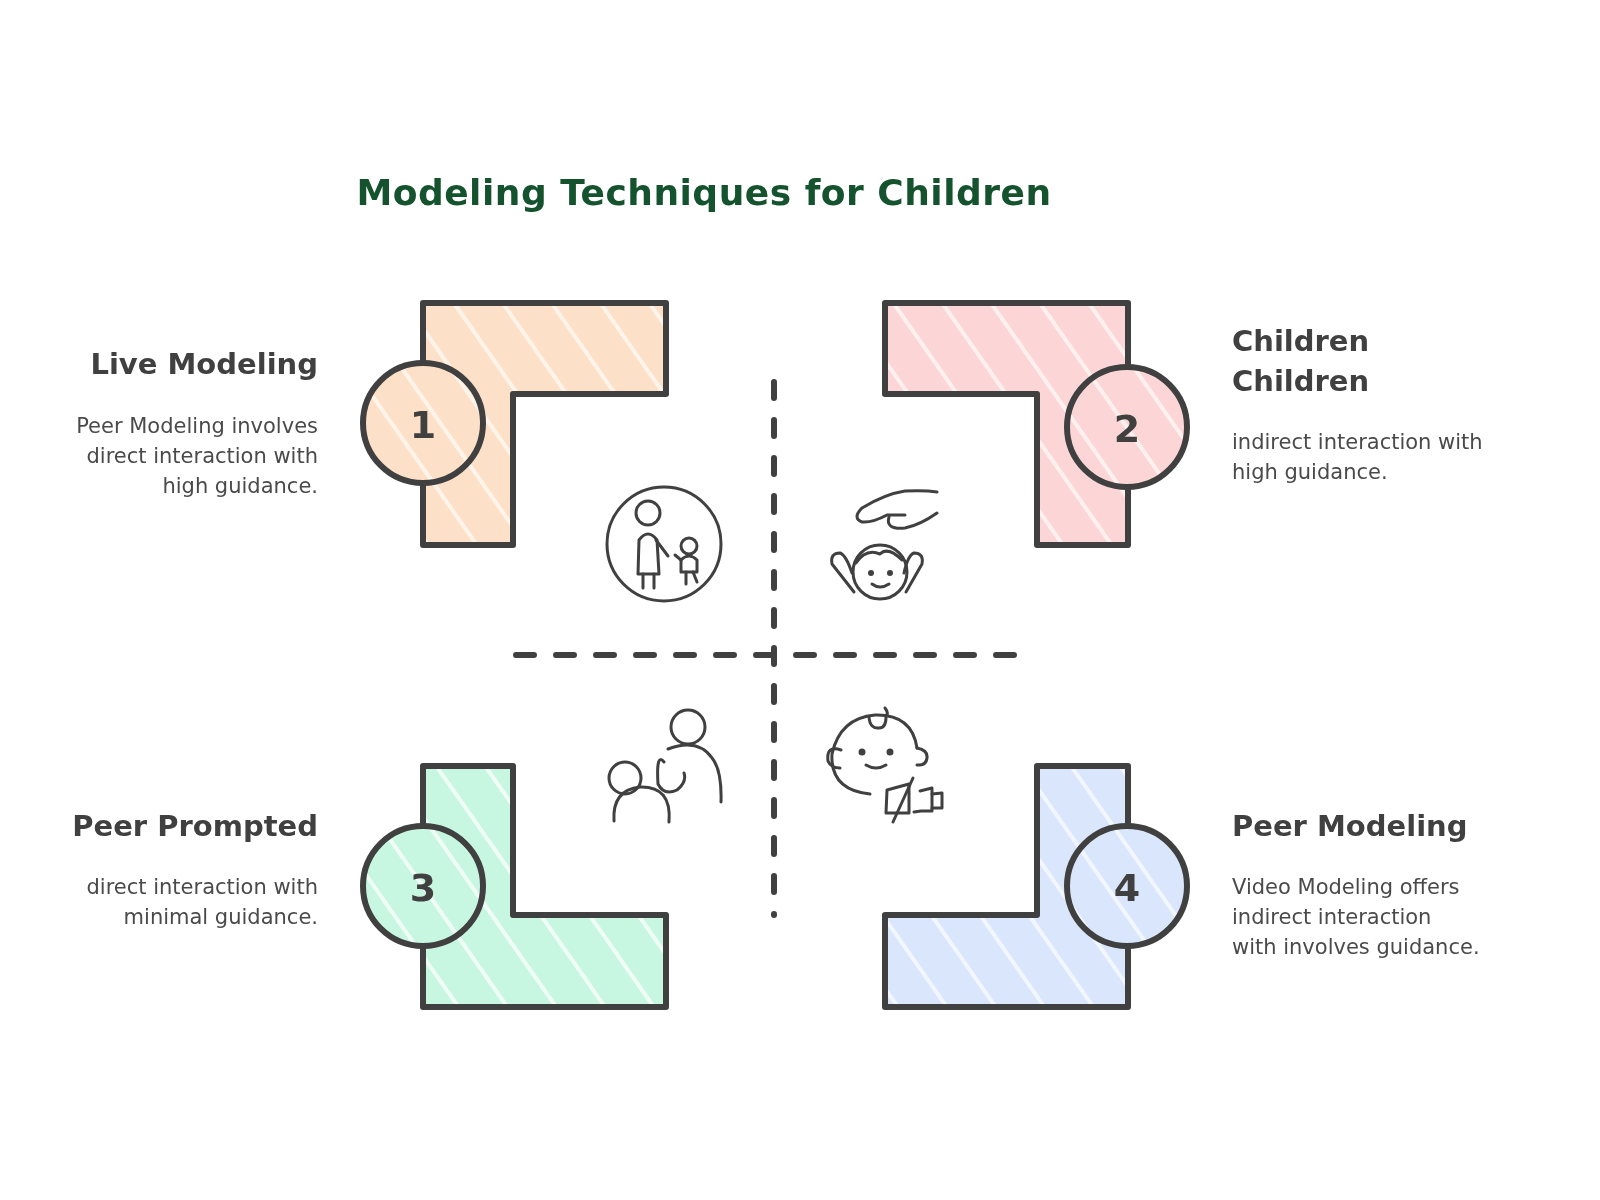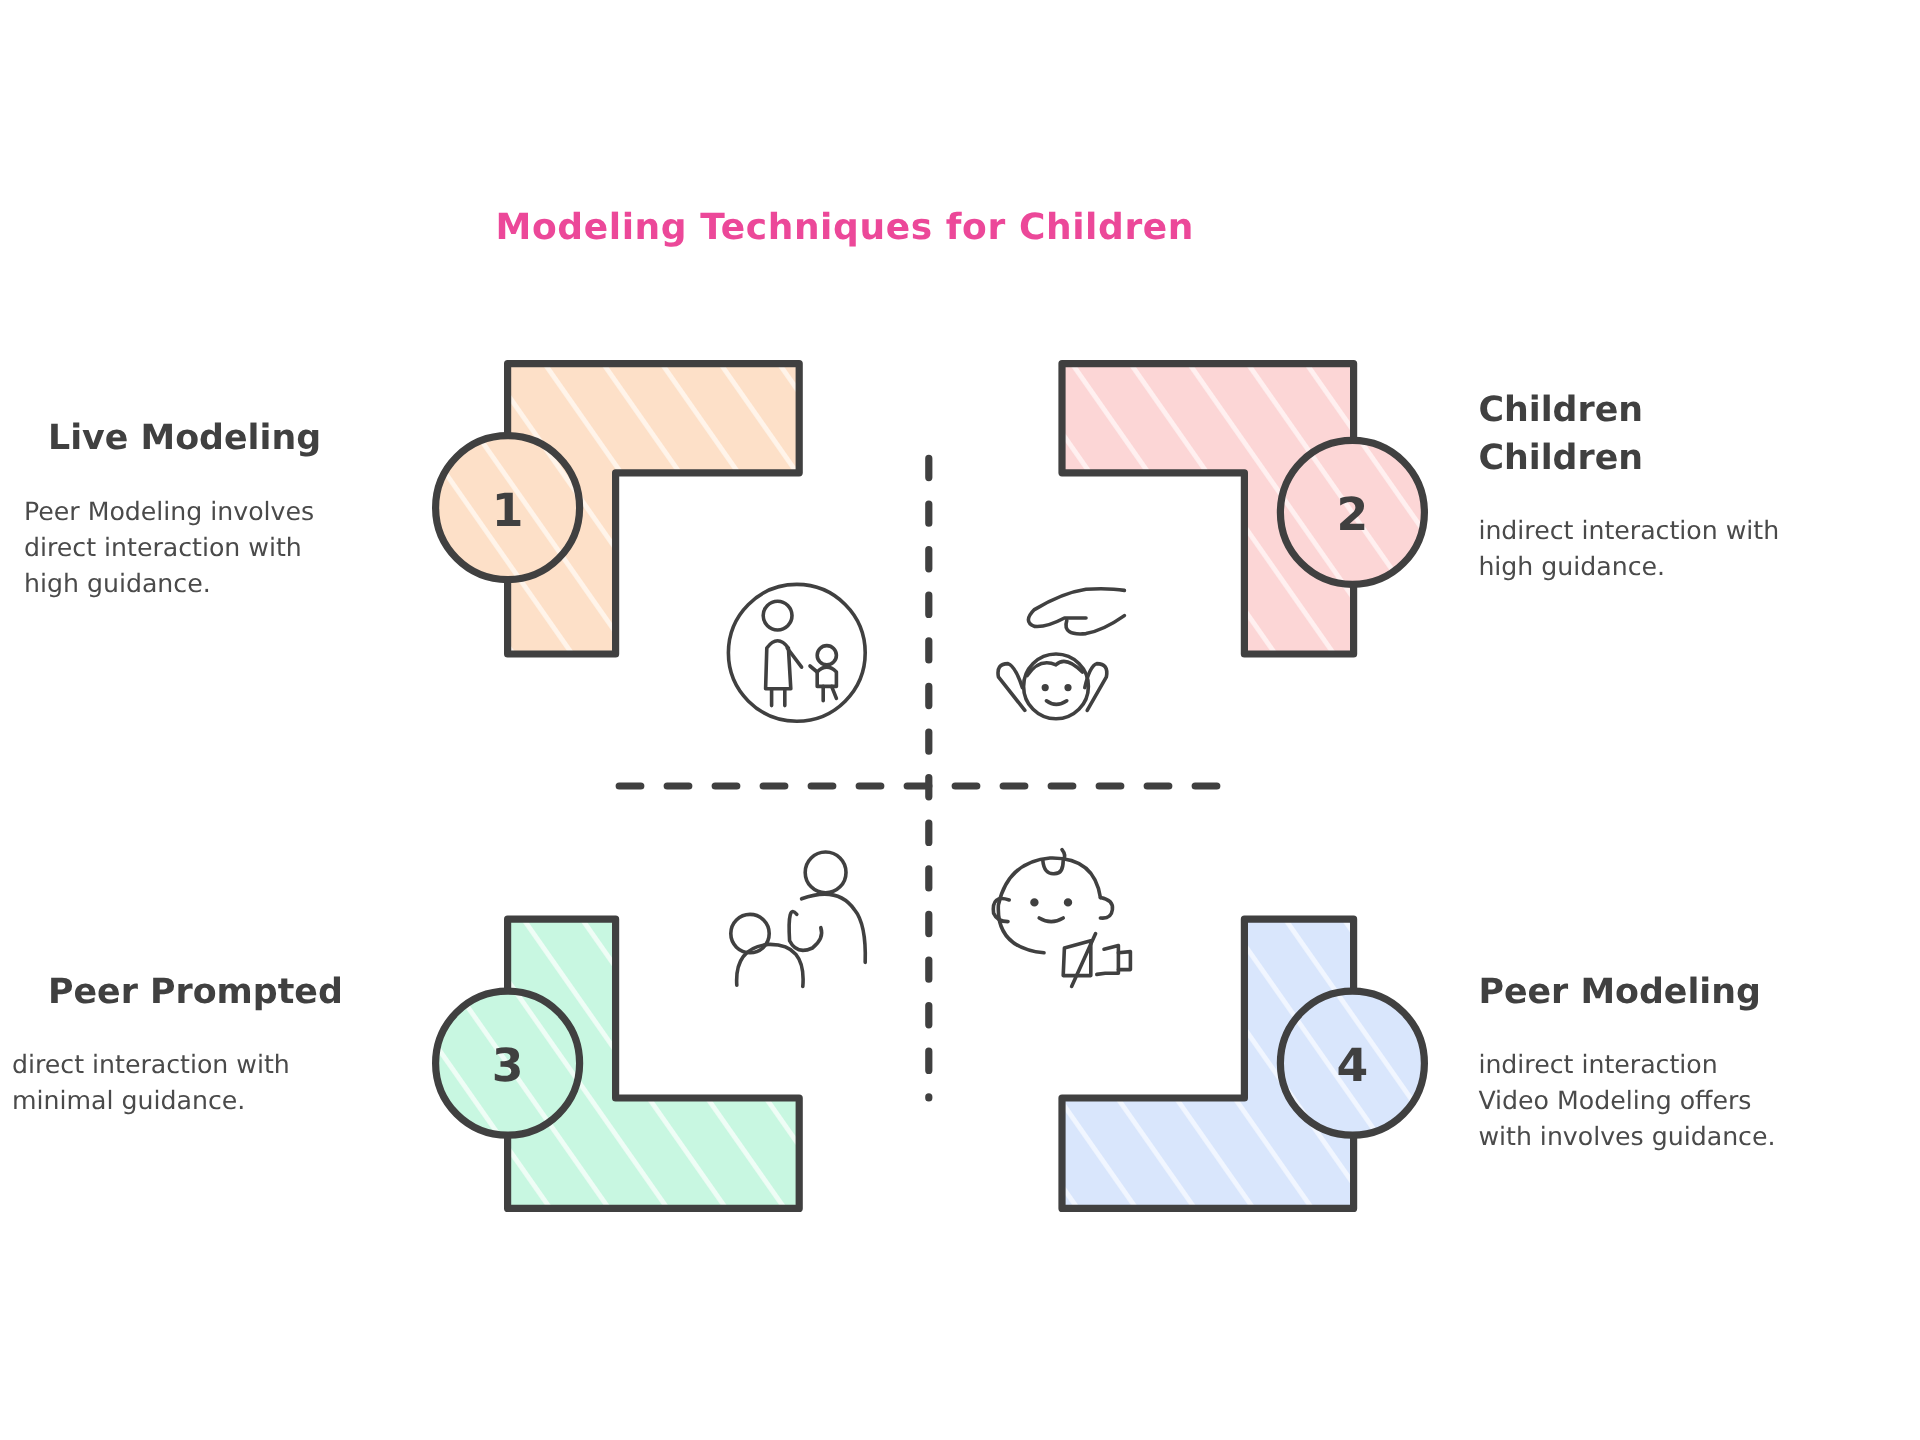--- a/index.html
+++ b/index.html
@@ -1,22 +1,22 @@
 <!DOCTYPE html>
 <html><head>
   <meta charset="utf-8">
   <style>
     html, body { margin: 0; padding: 0; background: #ffffff; }
     body { width: 1600px; height: 1200px; position: relative; overflow: hidden;
            font-family: "DejaVu Sans", sans-serif; color: #3f3f3f; }
     .title { position: absolute; left: 0; width: 1408px; top: 172px; text-align: center;
-             font-size: 30px; font-weight: bold; letter-spacing: 0.5px; color: #ec4899; }
+             font-size: 36px; font-weight: bold; letter-spacing: 0.5px; color: #14532d; }
     .heading { position: absolute; font-size: 29px; font-weight: bold; color: #404040; line-height: 40px; }
     .desc { position: absolute; font-size: 21px; line-height: 30px; color: #4a4a4a; }
-    .right { text-align: left; }
+    .right { text-align: right; }
     .left { text-align: left; }
     svg.diagram { position: absolute; left: 0; top: 0; }
   </style>
 </head>
 <body>
 
 <div class="title">Modeling Techniques for Children</div>
 
 <div class="heading right" style="left:40px; width:278px; top:344px;">Live Modeling</div>
 <div class="desc right" style="left:20px; width:298px; top:411px;">
@@ -35,22 +35,22 @@
 </div>
 
 <div class="heading right" style="left:40px; width:278px; top:806px;">Peer Prompted</div>
 <div class="desc right" style="left:10px; width:308px; top:872px;">
   <div>direct interaction with</div>
   <div>minimal guidance.</div>
 </div>
 
 <div class="heading left" style="left:1232px; width:340px; top:806px;">Peer Modeling</div>
 <div class="desc left" style="left:1232px; width:360px; top:872px;">
+  <div>Video Modeling offers</div>
   <div>indirect interaction</div>
-  <div>Video Modeling offers</div>
   <div>with involves guidance.</div>
 </div>
 
 <svg class="diagram" width="1600" height="1200" viewBox="0 0 1600 1200">
   <defs>
     <pattern id="hatch-live" patternUnits="userSpaceOnUse" width="40" height="40" patternTransform="rotate(-35)">
       <rect width="40" height="40" fill="#fde0c8"></rect>
       <rect x="36" width="4" height="40" fill="#fff4ea"></rect>
     </pattern>
     <pattern id="hatch-prompted" patternUnits="userSpaceOnUse" width="40" height="40" patternTransform="rotate(-35)">

